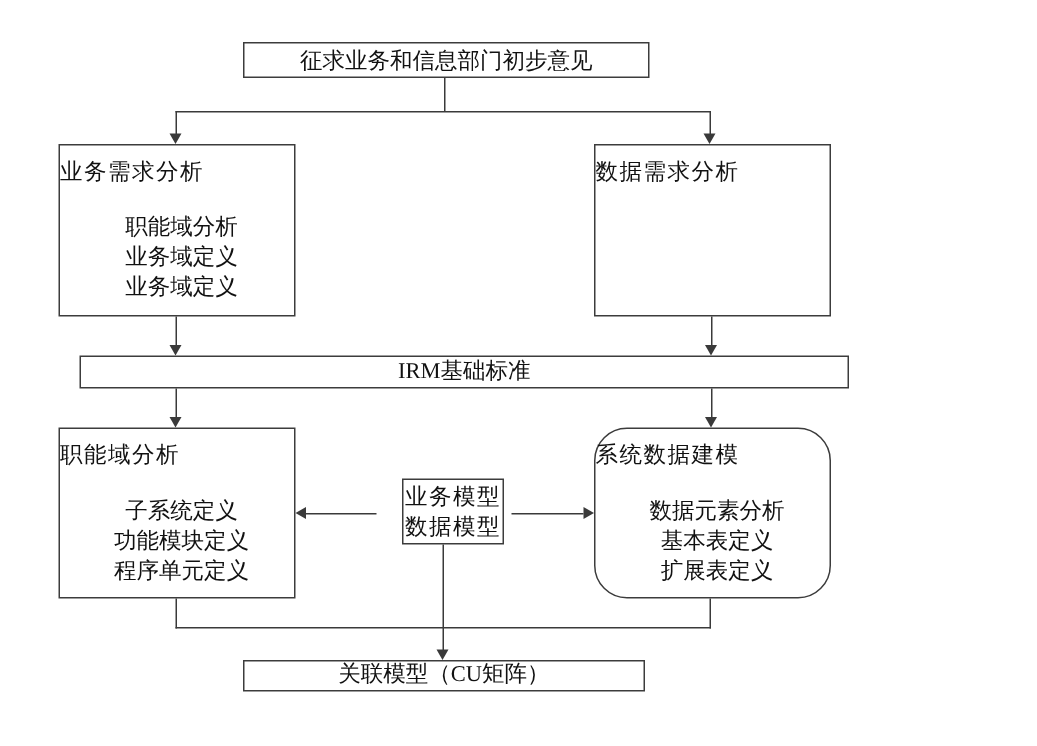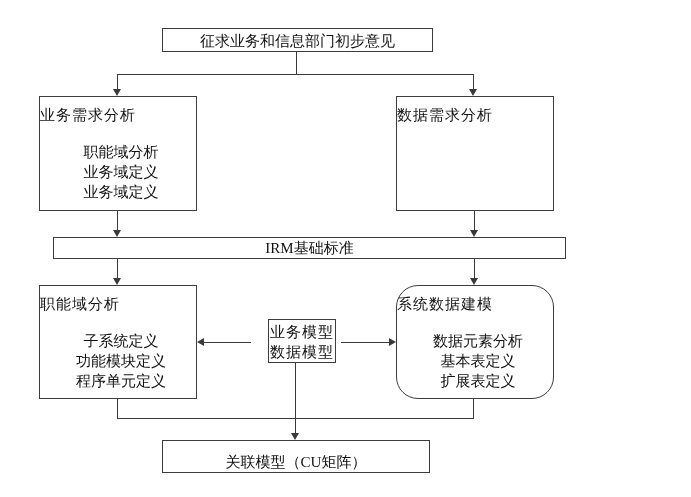--- a/index.html
+++ b/index.html
@@ -128,21 +128,21 @@
 
   <div class="flow-box" style="left:396px; top:285px; width:158px; height:114px;border-radius:22px;">
     <div class="box-title">系统数据建模</div>
     <div class="box-items">
       <div>数据元素分析</div>
       <div>基本表定义</div>
       <div>扩展表定义</div>
     </div>
   </div>
 
-  <div class="flow-box centered-label" style="left:162px; top:440px; width:268px; height:33px;">
+  <div class="flow-box centered-label" style="left:162px; top:440px; width:268px; height:21px;">
     <span>关联模型（CU矩阵）</span>
   </div>
 
   <div class="vline" style="left:296px; top:52px; height:22px;"></div>
   <div class="hline" style="left:117px; top:74px; width:357px;"></div>
   <div class="vline" style="left:117px; top:74px; height:16px;"></div>
   <div class="arrow-down" style="left:113px; top:89px;"></div>
   <div class="vline" style="left:473px; top:74px; height:16px;"></div>
   <div class="arrow-down" style="left:469px; top:89px;"></div>
 

